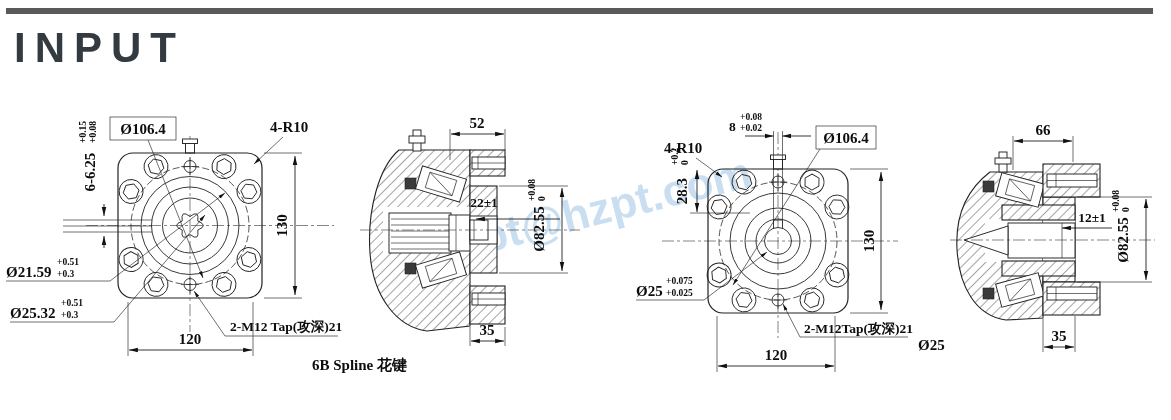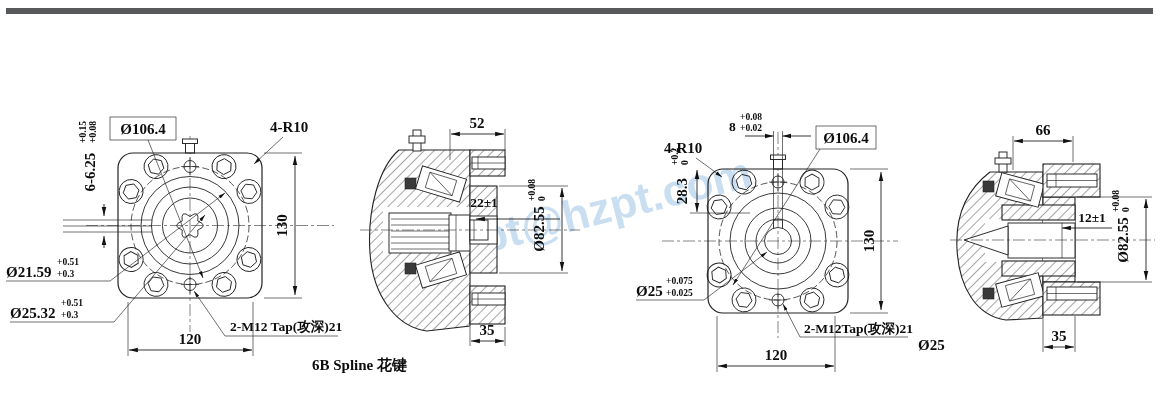--- a/index.html
+++ b/index.html
@@ -22,20 +22,21 @@
   text.d  {font:bold 15px "Liberation Serif",serif;fill:#0d0d0d;}
   text.d14{font:bold 13.5px "Liberation Serif",serif;fill:#0d0d0d;}
   text.t  {font:bold 9.5px "Liberation Serif",serif;fill:#0d0d0d;}
   text.wm {font:bold 44px "Liberation Sans",sans-serif;fill:#a9cce9;opacity:0.62;}
 </style>
 </head>
 <body>
 
 <div id="stage">
   <div class="topbar"></div>
+  <div class="title">INPUT</div>
 
   <svg width="1171" height="420" viewBox="0 0 1171 420">
     <defs>
       <pattern id="h1" width="7" height="7" patternUnits="userSpaceOnUse" patternTransform="rotate(45)">
         <rect width="7" height="7" fill="#fff"></rect>
         <line x1="0" y1="0" x2="0" y2="7" stroke="#4a4a4a" stroke-width="1"></line>
       </pattern>
       <marker id="arr" viewBox="0 0 10 6" refX="9.5" refY="3" markerWidth="11" markerHeight="7" orient="auto-start-reverse">
           <path d="M0,0.6 L9.5,3 L0,5.4 Z" fill="#111"></path>
         </marker>

